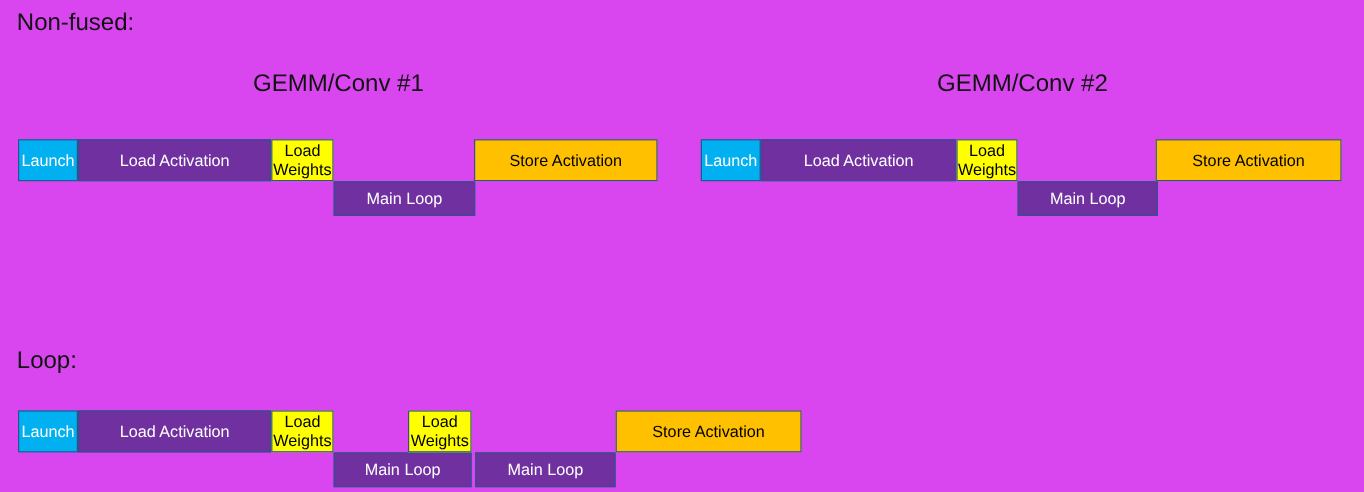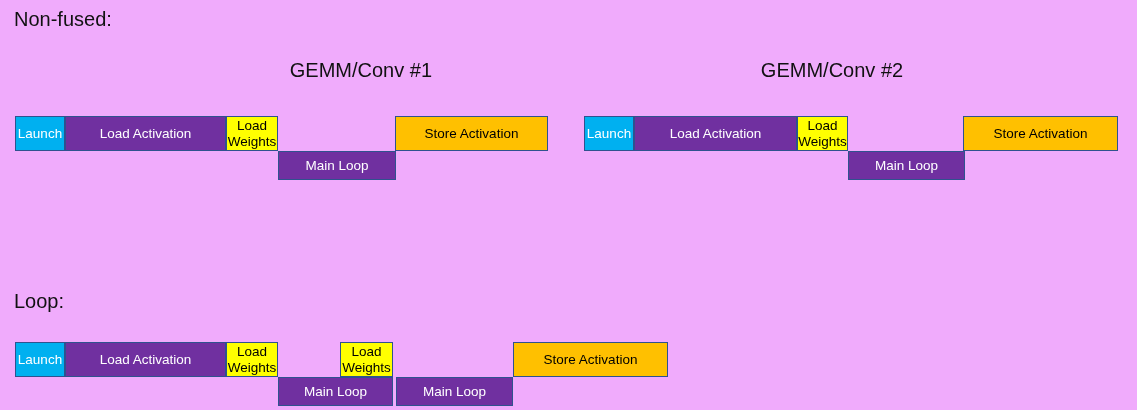--- a/index.html
+++ b/index.html
@@ -1,20 +1,20 @@
 <!DOCTYPE html>
 <html><head>
 <meta charset="utf-8">
 <style>
   html, body { margin: 0; padding: 0; background: #ffffff; }
   .stage {
     position: relative;
     width: 1137px;
     height: 410px;
-    background: #f0abfc;
+    background: #d946ef;
     font-family: "Liberation Sans", sans-serif;
     overflow: hidden;
   }
   .section-label {
     position: absolute;
     font-size: 20px;
     line-height: 24px;
     color: #111111;
     white-space: nowrap;
   }
@@ -23,22 +23,22 @@
   .group-title {
     position: absolute;
     top: 58px;
     width: 300px;
     font-size: 20px;
     line-height: 24px;
     color: #111111;
     text-align: center;
     white-space: nowrap;
   }
-  .group-title.g1 { left: 132px; text-align: right; }
-  .group-title.g2 { left: 682px; }
+  .group-title.g1 { left: 132px; }
+  .group-title.g2 { left: 702px; }
   .block {
     position: absolute;
     box-sizing: border-box;
     border: 1.5px solid #2F528F;
     display: flex;
     align-items: center;
     justify-content: center;
     text-align: center;
     font-size: 13.5px;
     line-height: 15.5px;

